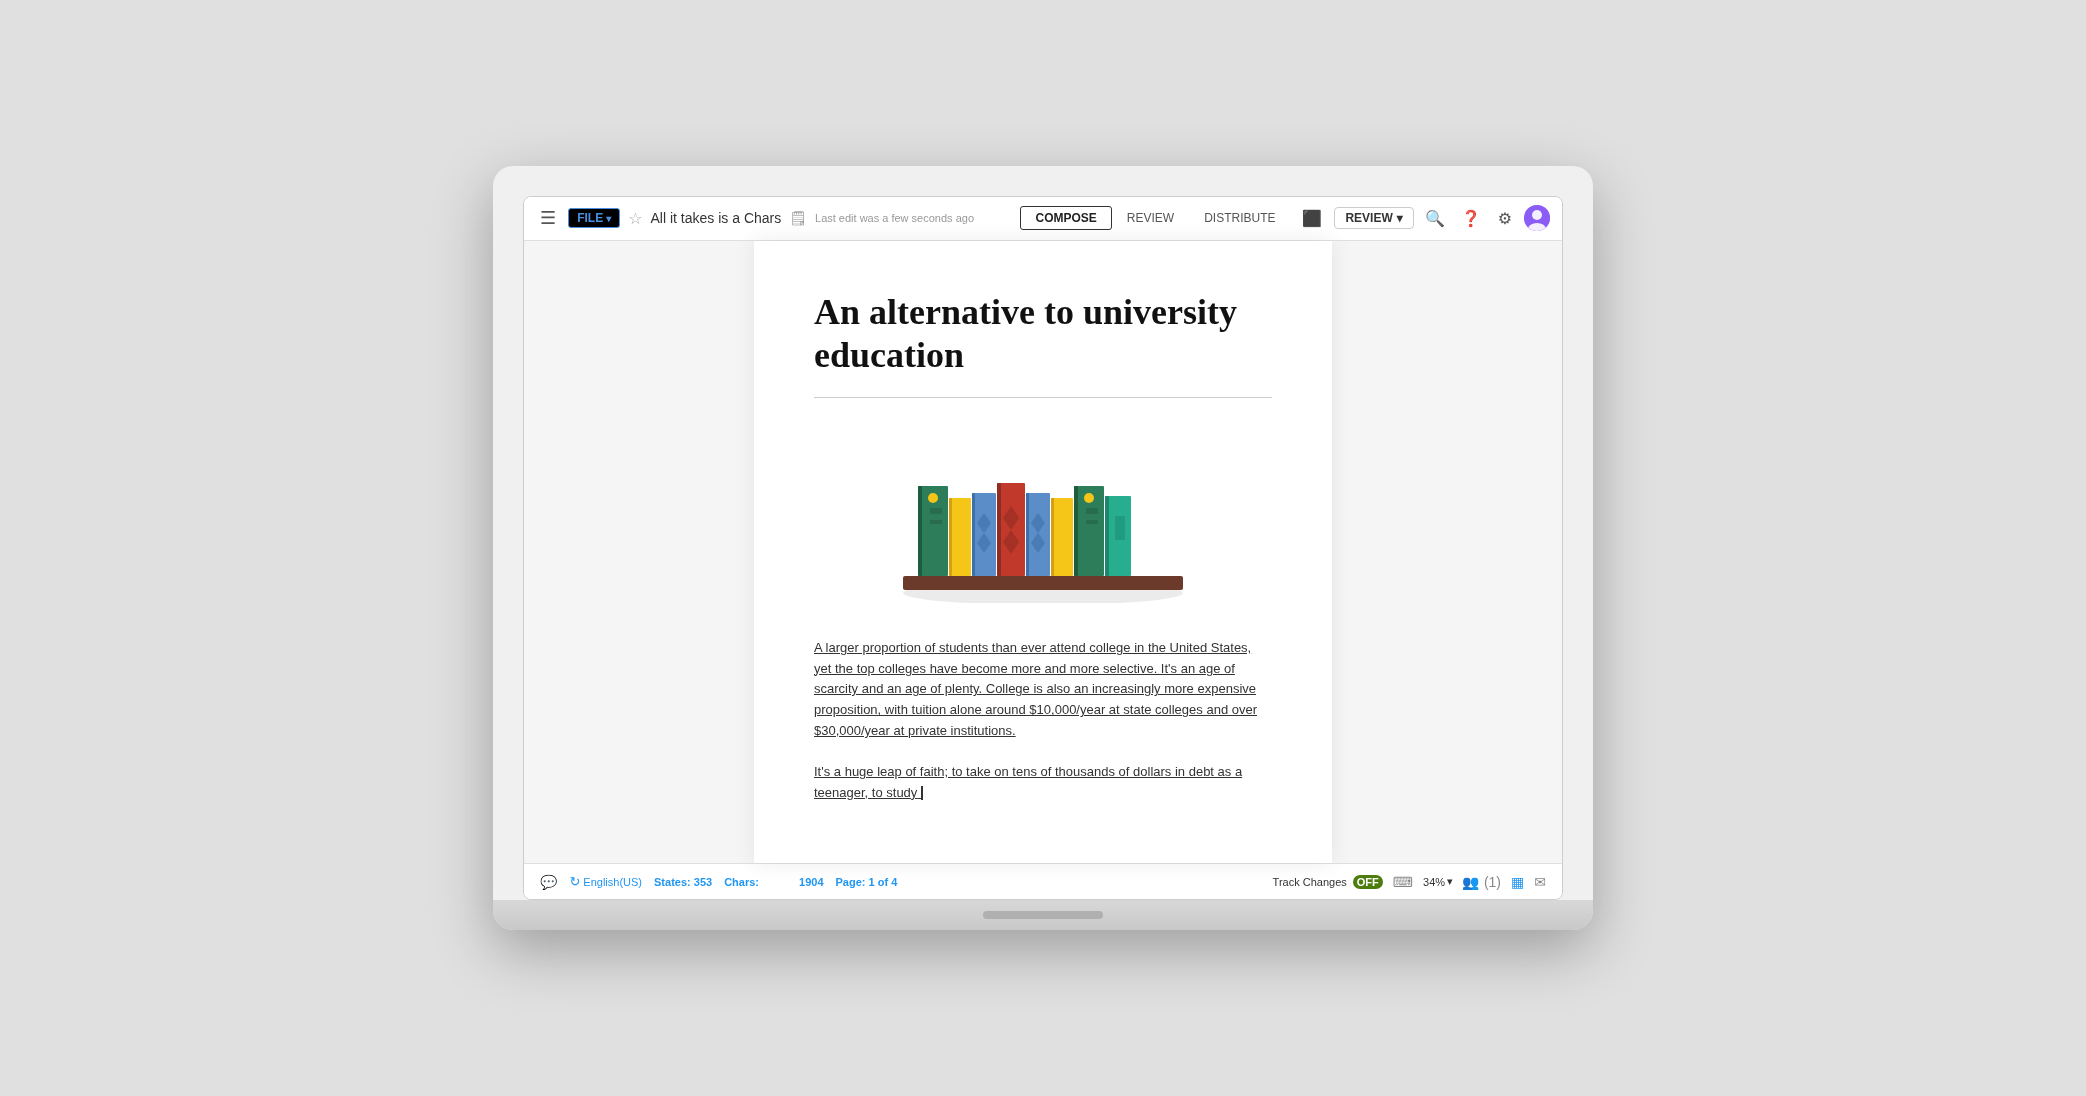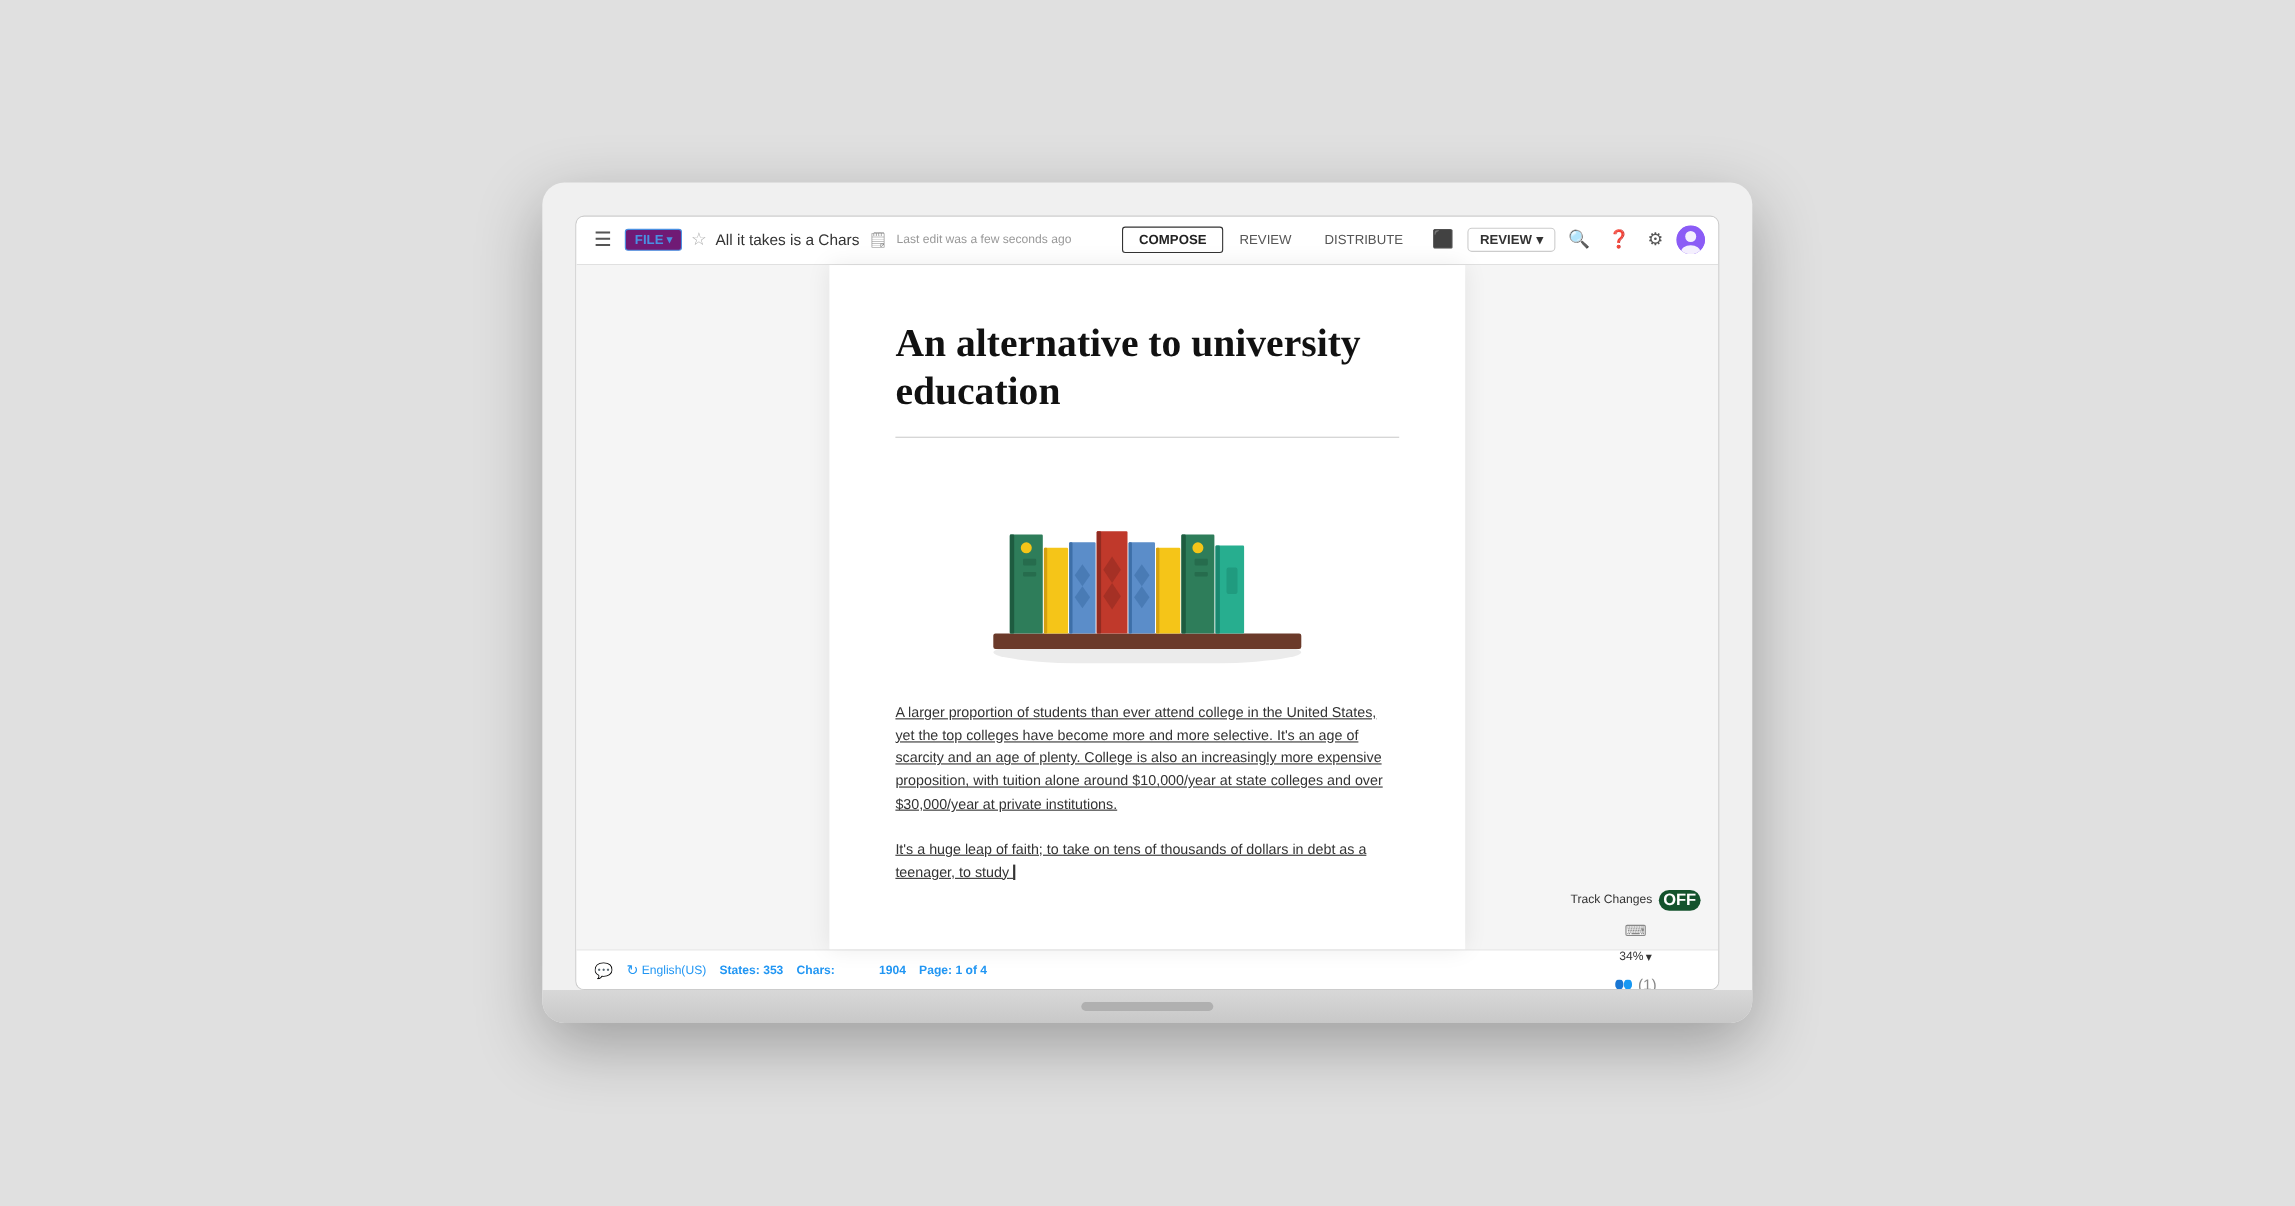--- a/index.html
+++ b/index.html
@@ -65,21 +65,21 @@
       font-size: 18px;
     }
     .file-btn {
       border: 1.5px solid #4A90E2;
       color: #4A90E2;
       border-radius: 3px;
       padding: 2px 8px;
       font-size: 12px;
       font-weight: 600;
       cursor: pointer;
-      background: #701a75;
+      background: #000000;
       display: flex;
       align-items: center;
       gap: 3px;
     }
     .file-btn .chevron {
       font-size: 10px;
     }
     .star-icon {
       color: #aaa;
       font-size: 16px;
@@ -239,21 +239,20 @@
     .status-left {
       display: flex;
       align-items: center;
       gap: 12px;
       flex: 1;
     }
     .status-right {
       display: flex;
       align-items: center;
       gap: 10px;
-      flex-direction: column;
     }
     .status-icon {
       color: #888;
       font-size: 14px;
       cursor: pointer;
     }
     .status-lang {
       color: #2196F3;
       font-weight: 500;
       cursor: pointer;
@@ -274,24 +273,24 @@
     .track-changes {
       display: flex;
       align-items: center;
       gap: 6px;
       font-size: 11px;
       color: #333;
     }
     .toggle-off {
       display: inline-flex;
       align-items: center;
-      background: #14532d;
+      background: #4d7c0f;
       border-radius: 10px;
       padding: 1px 4px;
-      font-size: 15px;
+      font-size: 11px;
       color: #fff;
       font-weight: 700;
     }
     .collab-icon { color: #888; font-size: 14px; cursor: pointer; }
     .view-icon { color: #2196F3; font-size: 14px; cursor: pointer; }
     .mail-icon { color: #888; font-size: 14px; cursor: pointer; }
 
     .zoom-control {
       display: flex;
       align-items: center;

